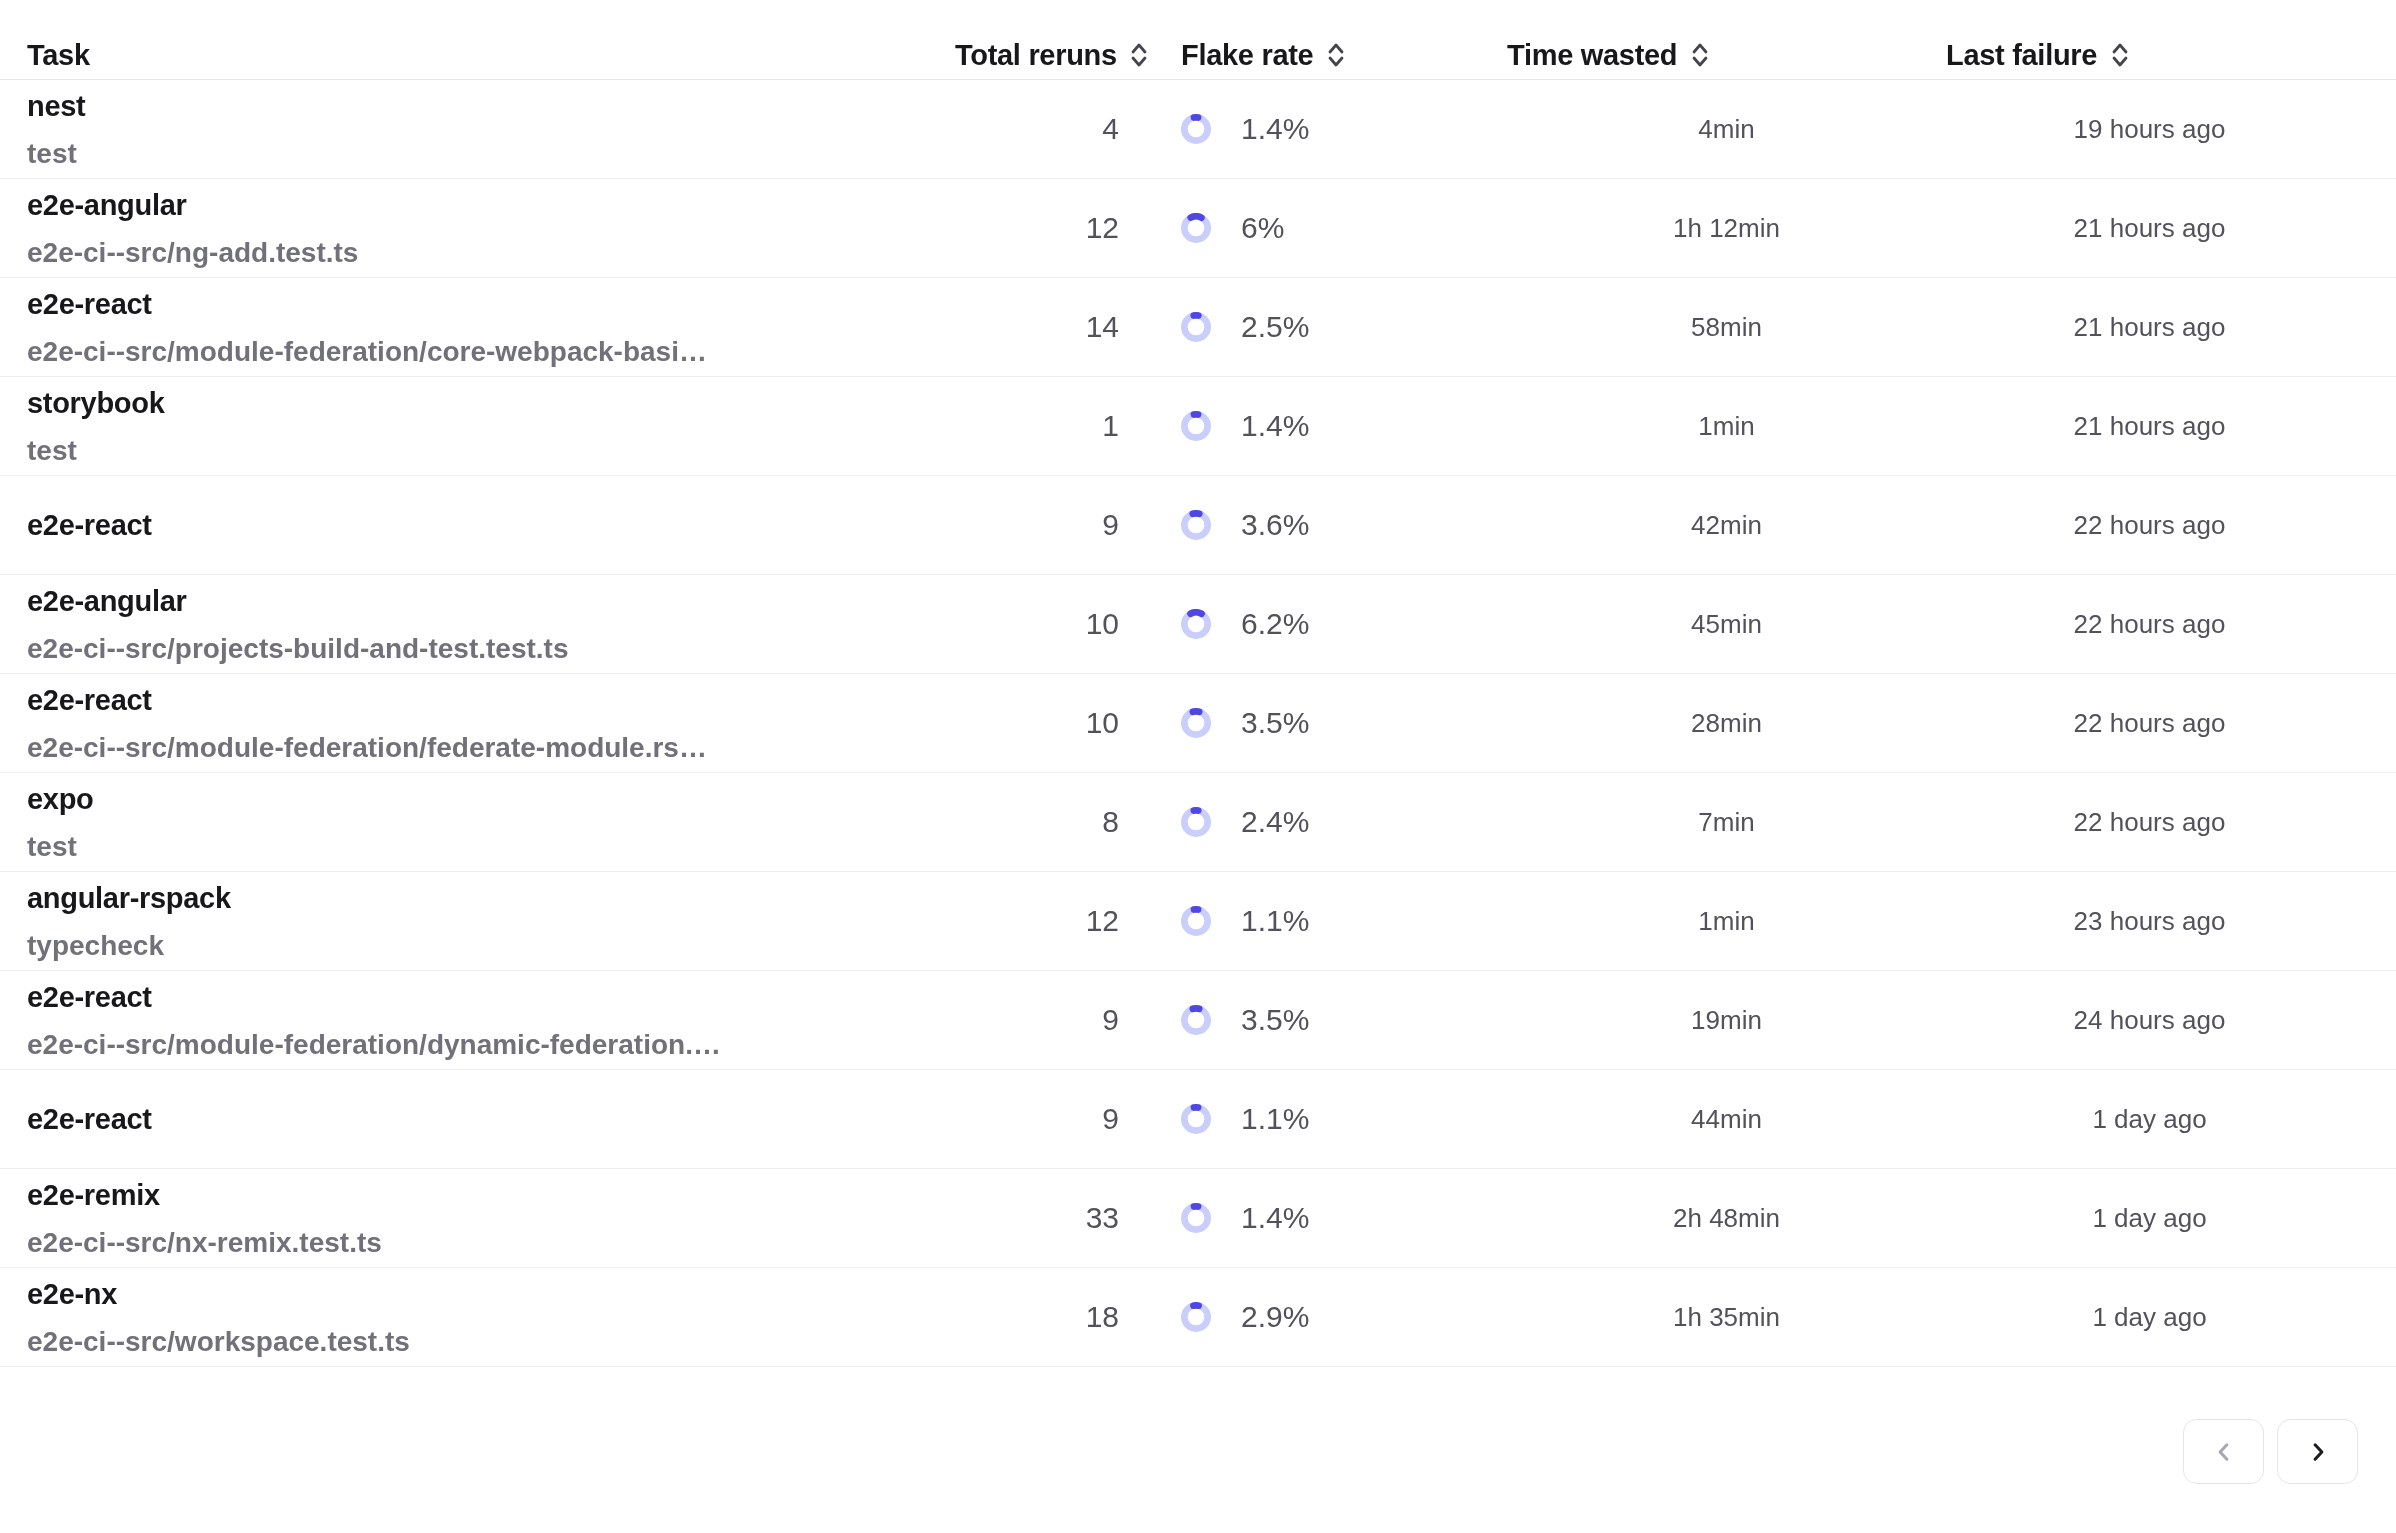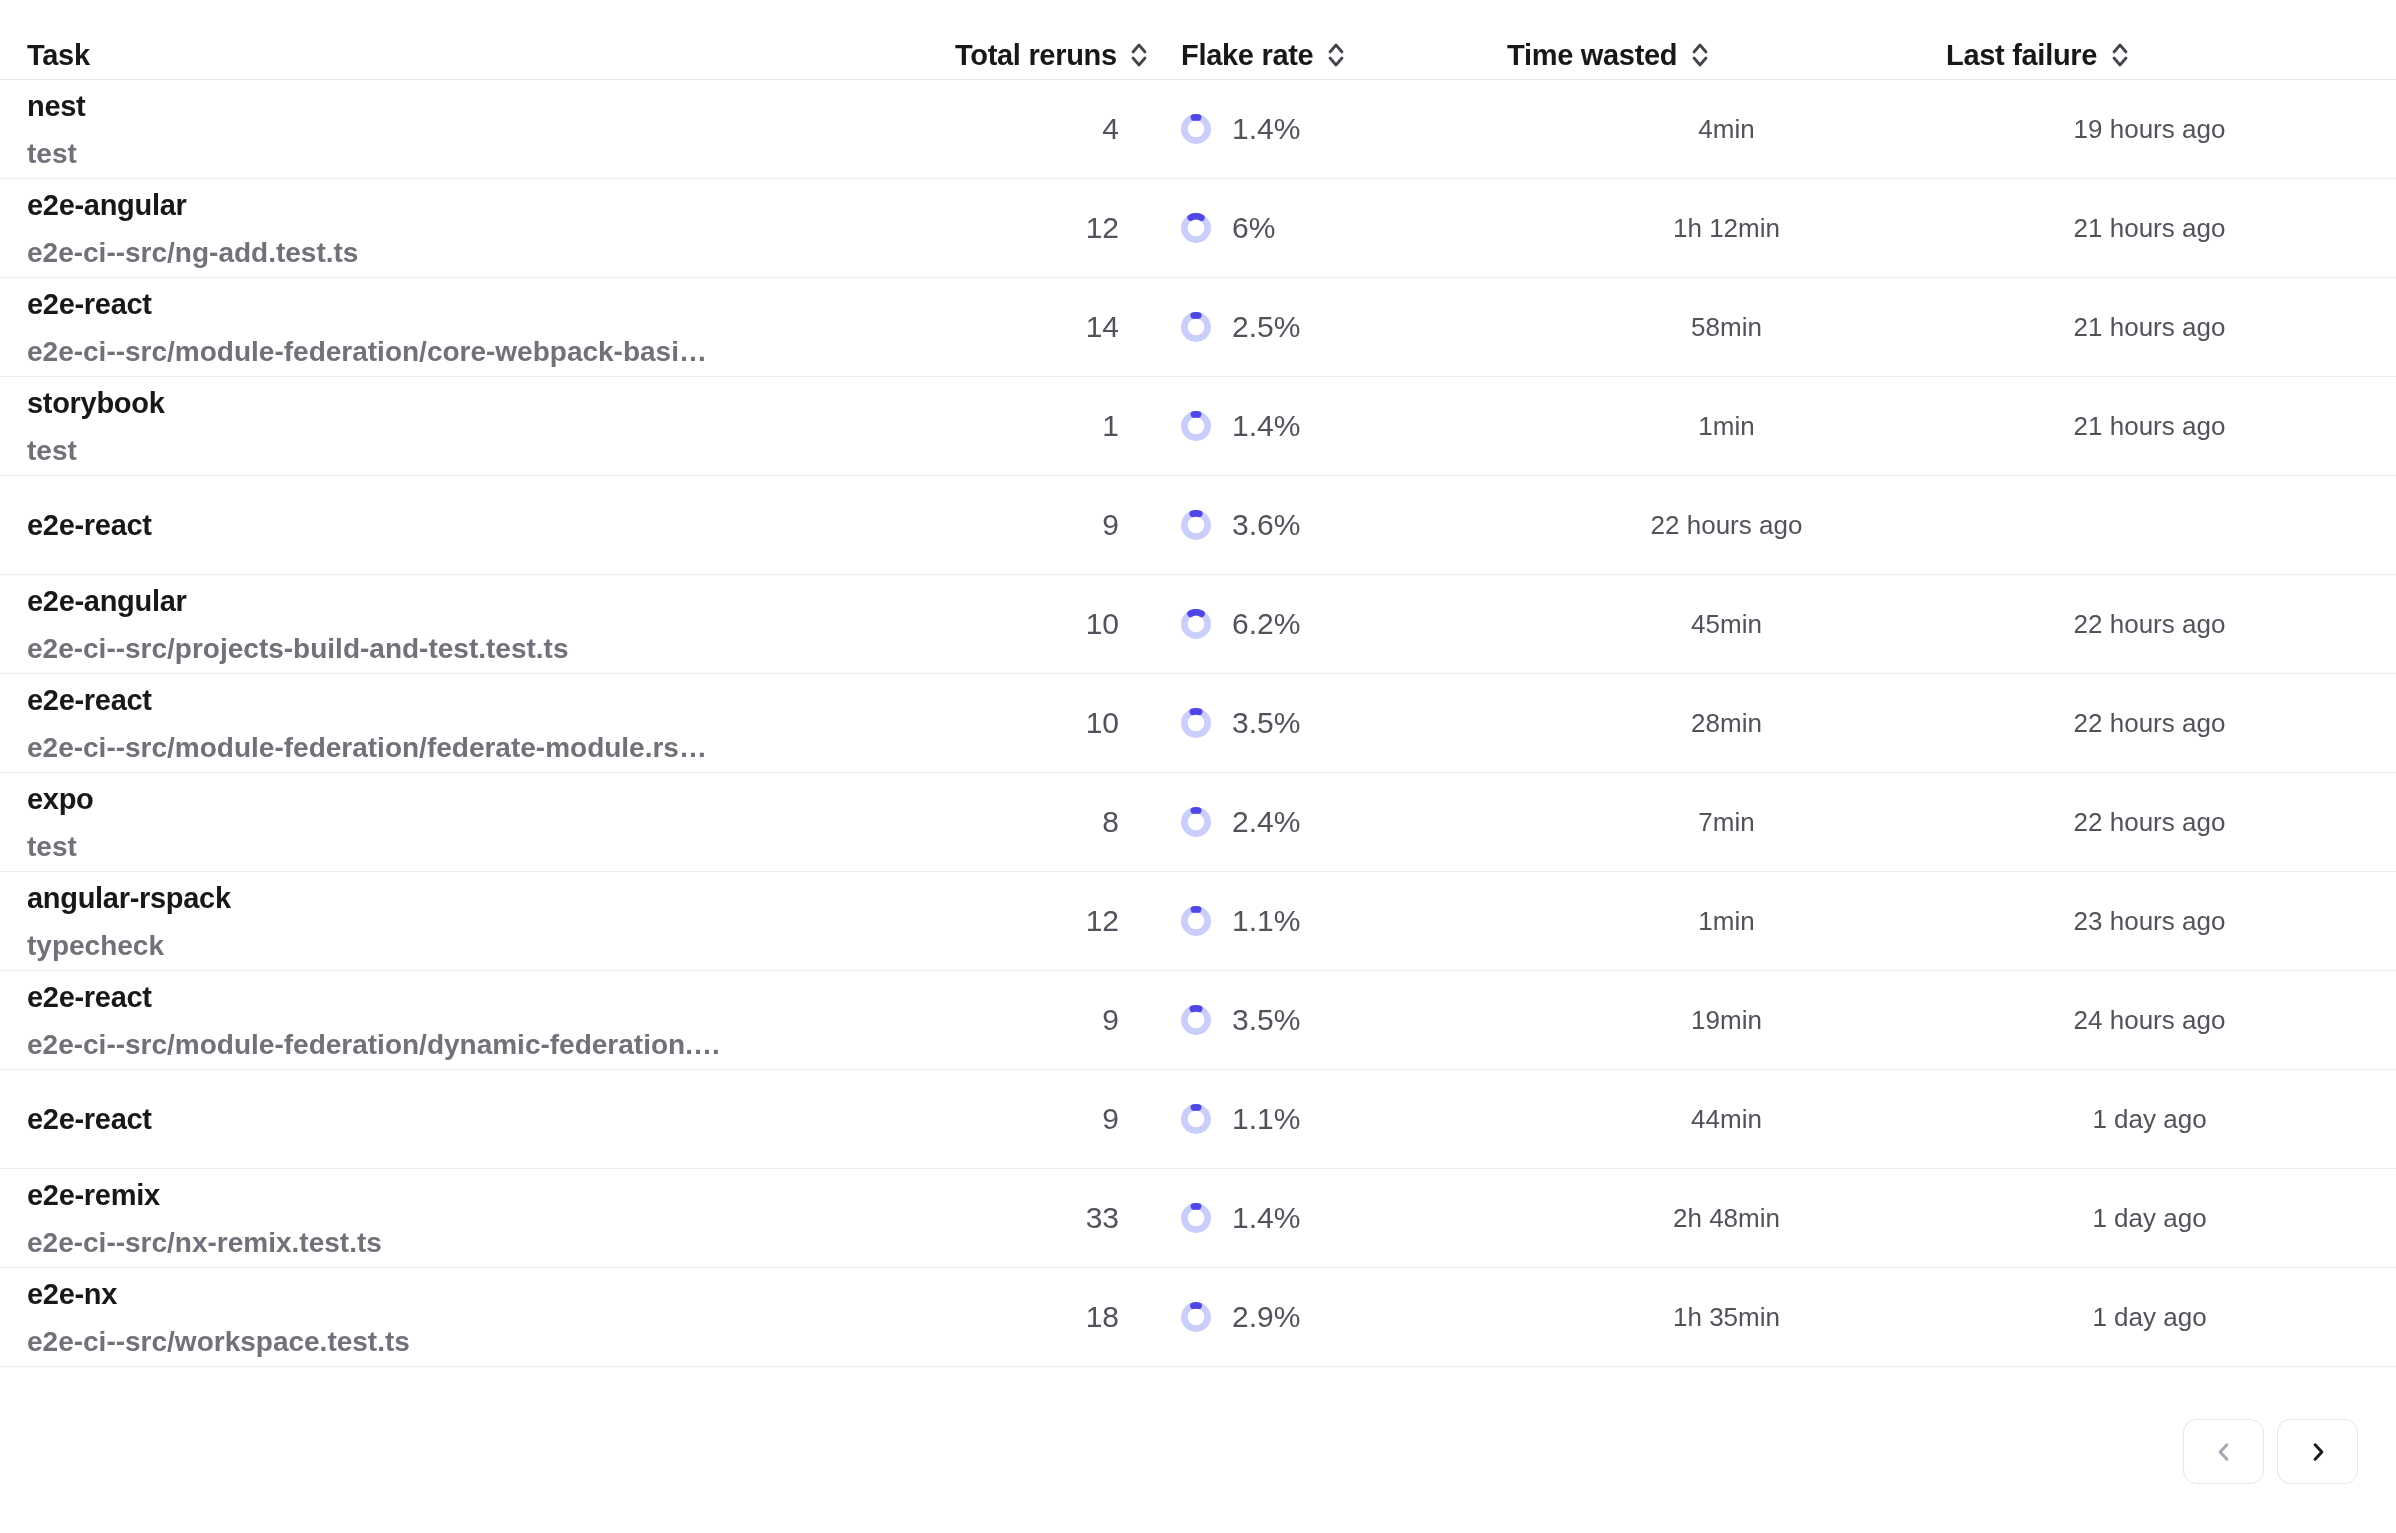--- a/index.html
+++ b/index.html
@@ -59,21 +59,21 @@
   }
   .task-name{
     font-size:29px;font-weight:600;color:var(--title);
     letter-spacing:-0.3px;line-height:36px;white-space:nowrap;
   }
   .task-target{
     font-size:28px;font-weight:700;color:var(--subtitle);
     line-height:35px;white-space:nowrap;
   }
   .td-reruns{font-size:30px;color:var(--value);text-align:right;font-variant-numeric:tabular-nums;}
-  .td-flake{display:flex;align-items:center;gap:21px;padding-left:62px;}
+  .td-flake{display:flex;align-items:center;gap:30px;padding-left:62px;}
   .ring{display:block;flex:0 0 auto;}
   .flake-text{font-size:30px;color:var(--value);}
   .td-time,.td-failure{font-size:26px;color:var(--value);text-align:center;white-space:nowrap;}
   
   .pagination{
     position:absolute;top:1419px;right:38px;
     display:flex;gap:12.6px;
   }
   .page-btn{
     width:81px;height:65px;
@@ -200,20 +200,21 @@
       <div class="task-name">e2e-react</div>
     </div>
     <div class="td-reruns">9</div>
     <div class="td-flake">
       <svg class="ring" width="30" height="30" viewBox="0 0 36 36" fill="none">
         <circle class="track" cx="18" cy="18" r="14" stroke-width="8" stroke="#c9cefb"></circle>
         <circle class="arc" cx="18" cy="18" r="14" stroke-width="8" stroke-linecap="round" stroke="#4f46e5" stroke-dasharray="7.92 87.96" transform="rotate(-106.2 18 18)"></circle>
       </svg>
       <span class="flake-text">3.6%</span>
     </div>
+    <div class="td-time">42min</div>
     <div class="td-failure">22 hours ago</div>
   </div>
 
   <div class="tr grid-row">
     <div class="td-task">
       <div class="task-name">e2e-angular</div>
       <div class="task-target">e2e-ci--src/projects-build-and-test.test.ts</div>
     </div>
     <div class="td-reruns">10</div>
     <div class="td-flake">

